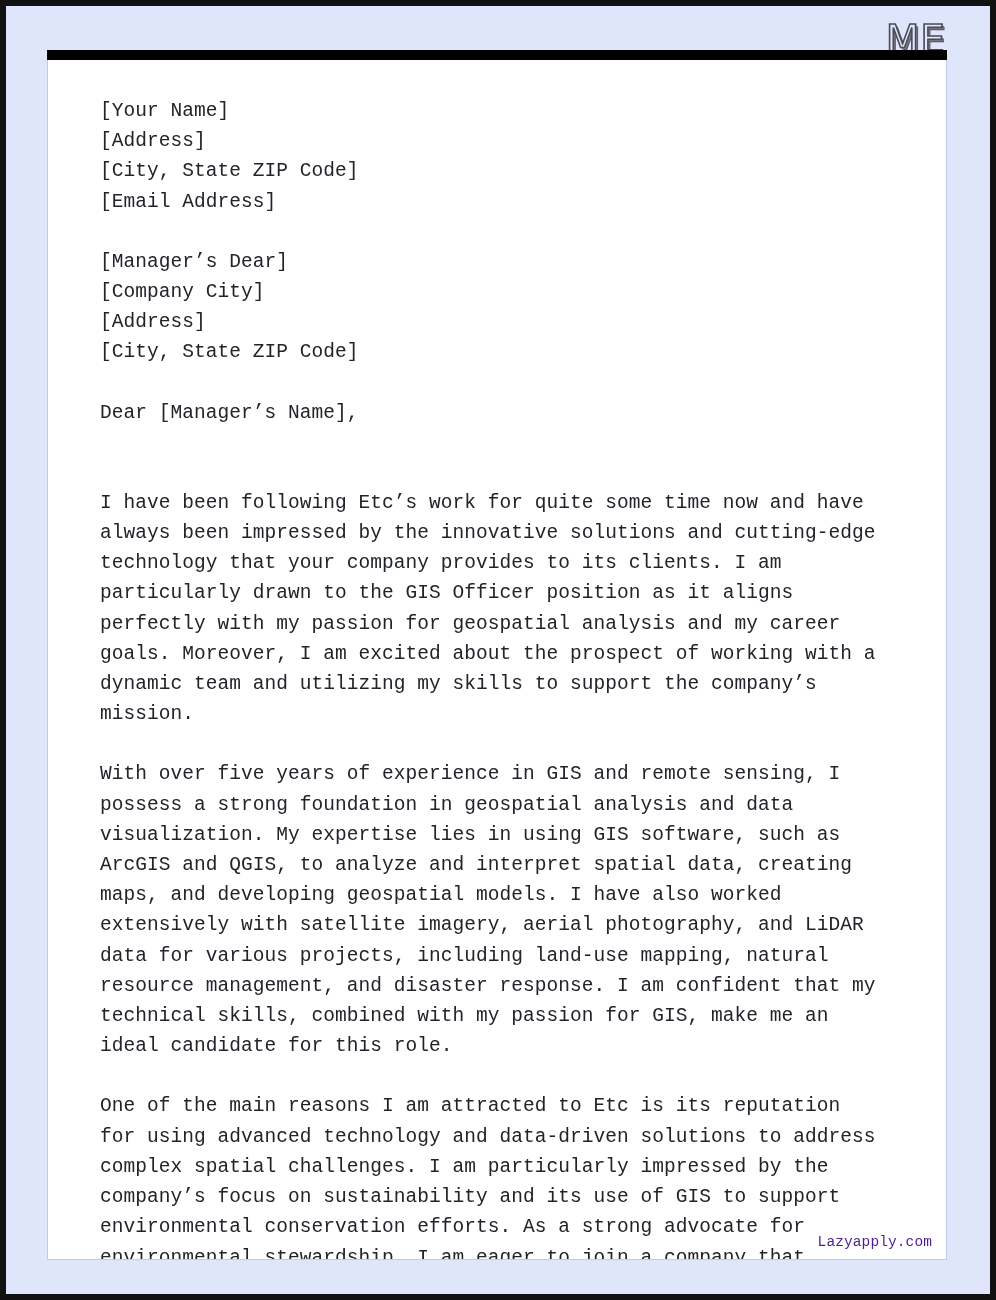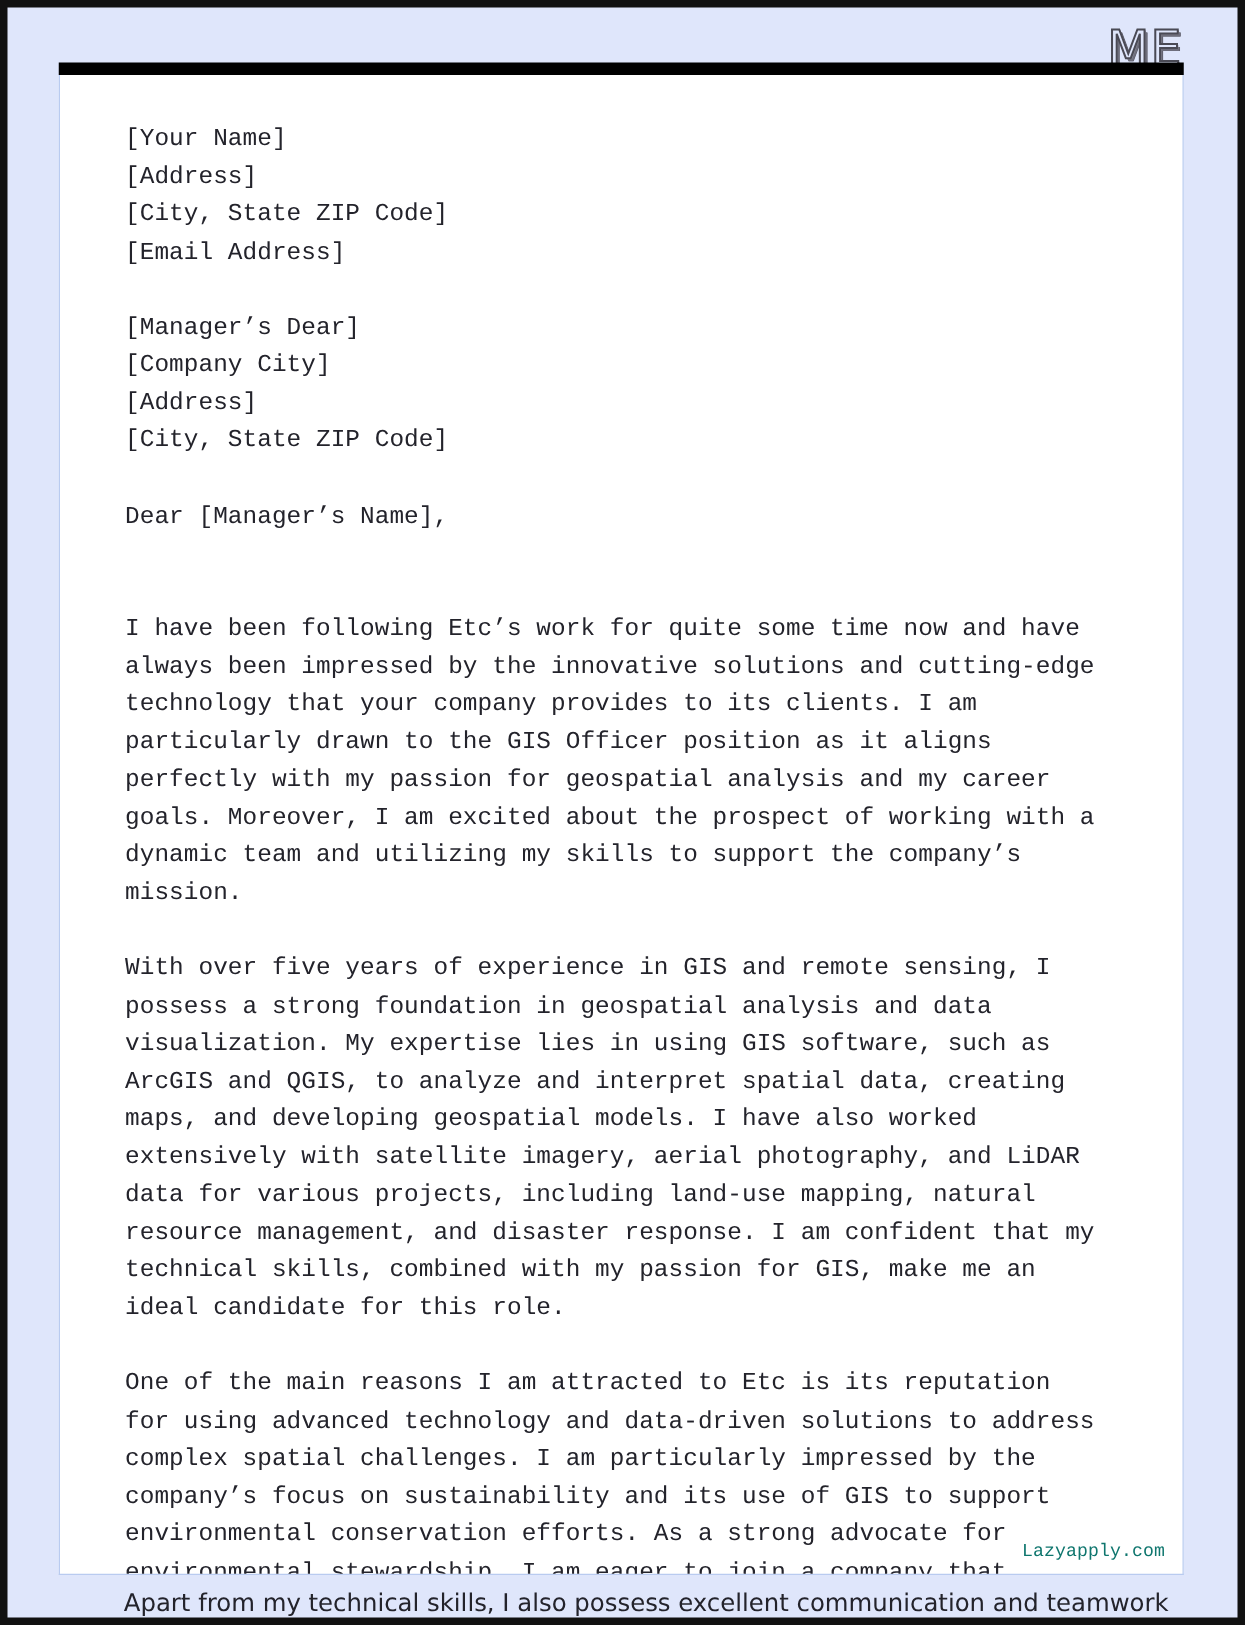--- a/index.html
+++ b/index.html
@@ -101,21 +101,21 @@
   .para { margin: 0; }
   .para + .block-gap { }
 
   
   .watermark {
     position: absolute;
     right: 14px;
     bottom: 8px;
     font-size: 14.5px;
     line-height: 18px;
-    color: #0f766e;
+    color: #4c1d95;
     letter-spacing: 0.1px;
   }
 
   
   .overflow-line {
     position: absolute;
     left: 99px;
     top: 1268px;
     width: 860px;
     color: #23232b;
@@ -172,15 +172,14 @@
 
       <div class="block-gap"></div>
 
       <p class="doc-text para">One of the main reasons I am attracted to Etc is its reputation for using advanced technology and data-driven solutions to address complex spatial challenges. I am particularly impressed by the company’s focus on sustainability and its use of GIS to support environmental conservation efforts. As a strong advocate for environmental stewardship, I am eager to join a company that shares my values and contribute to projects that have a positive impact on our planet.</p>
 
     </div>
 
     <div class="watermark">Lazyapply.com</div>
   </div>
 
-  <div class="overflow-line">Apart from my technical skills, I also possess excellent communication and teamwork</div>
 
 </div>
 
 </body></html>

